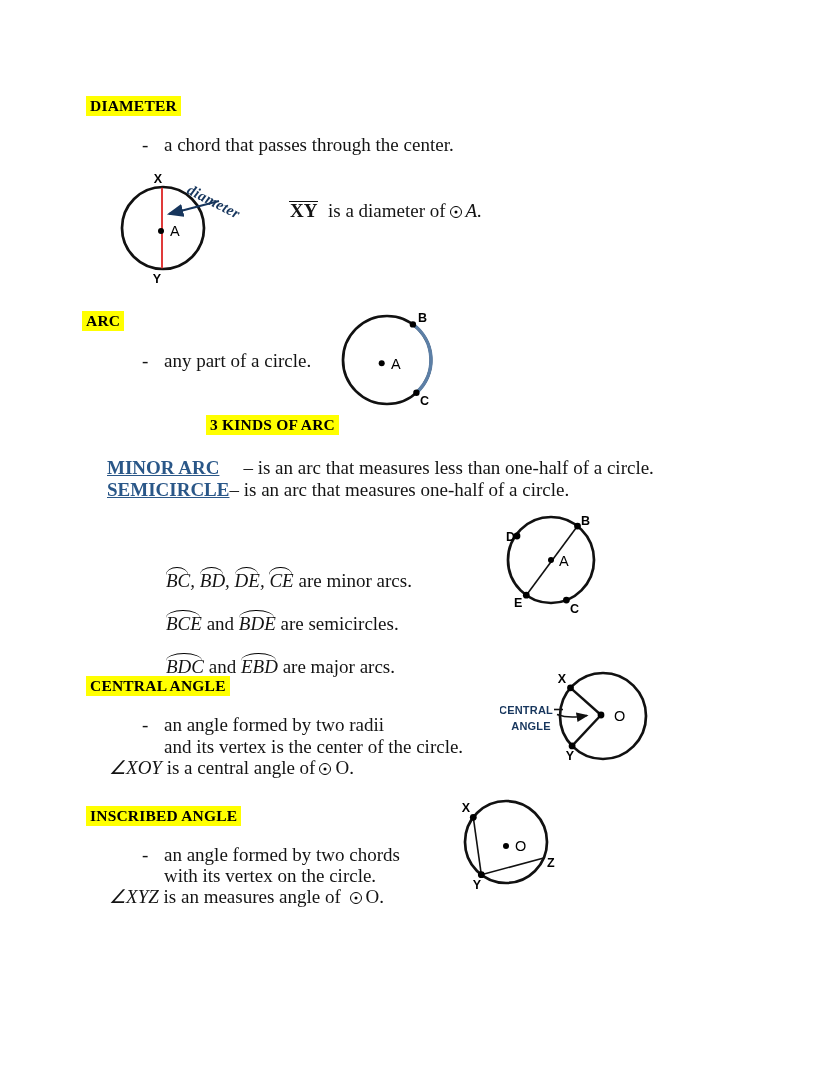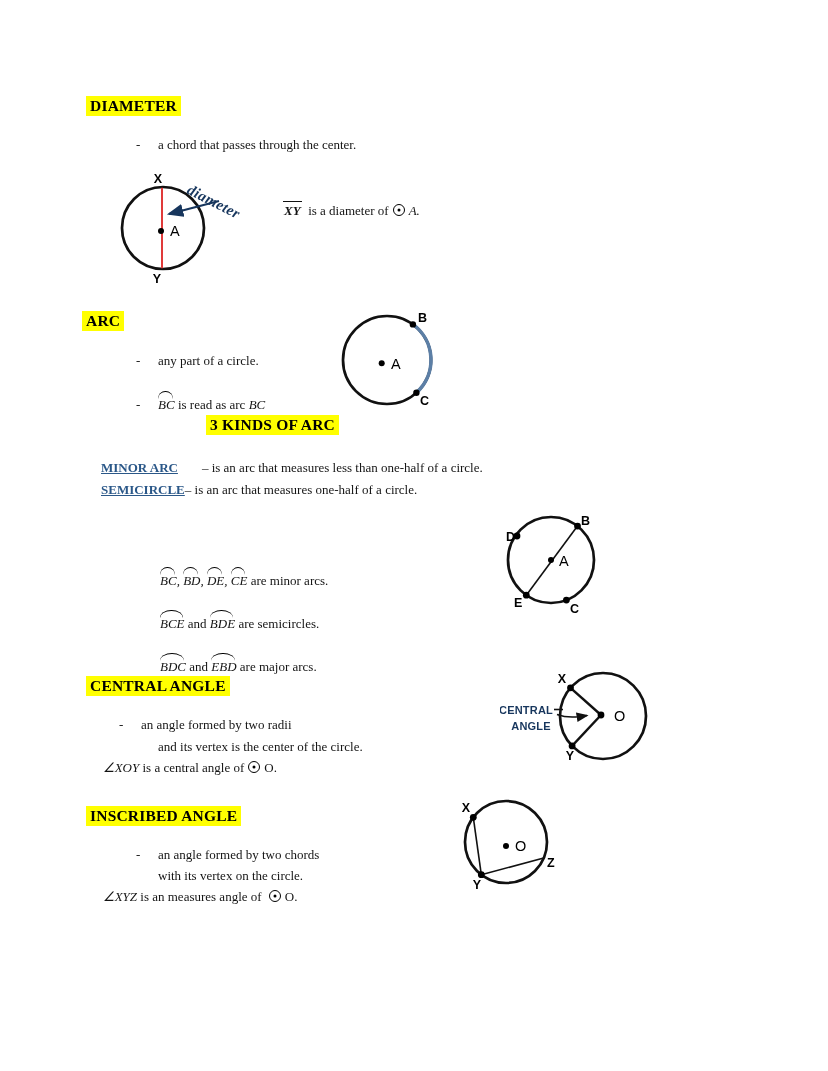--- a/index.html
+++ b/index.html
@@ -10,31 +10,31 @@
     --arc-blue:#5C7FA6;
     --ink:#141414;
   }
   *{box-sizing:border-box}
   html,body{margin:0;padding:0;background:#e9e9e9}
   .page{
     position:relative;width:828px;height:1071px;margin:0 auto;background:#ffffff;
     font-family:"Liberation Serif",serif;color:var(--ink);overflow:hidden;
   }
   .abs{position:absolute}
-  .line{font-size:13px;line-height:17px;white-space:pre}
+  .line{font-size:19px;line-height:17px;white-space:pre}
   .line span{white-space:pre}
   .heading{
     display:inline-block;font-size:15.5px;font-weight:700;letter-spacing:.2px;
     background:var(--highlight);padding:1px 4px;color:#000;
   }
   .dash{display:inline-block;width:22px}
   .term{color:var(--term-blue);font-weight:700;text-decoration:underline}
   .it{font-style:italic}
   .oline{
-    display:inline-block;font-weight:700;font-style:italic;line-height:15px;
+    display:inline-block;font-weight:700;line-height:15px;
     border-top:1.6px solid #111;padding:1px 1px 0 1px;text-align:right;
   }
   .arch{position:relative;display:inline-block;font-style:italic;margin-top:5px}
   .arch::before{
     content:"";position:absolute;left:0;right:2px;top:-5px;height:7px;
     border-top:1.5px solid #000;border-radius:50% / 100% 100% 0 0;
   }
   .odot{
     position:relative;display:inline-block;width:12px;height:12px;
     border:1.4px solid #000;border-radius:50%;vertical-align:-1px;margin:0 4px 0 4px;
@@ -93,23 +93,20 @@
   <div class="abs line" style="left:270px;top:184px">
     <span class="oline">XY</span><span>  is a diameter of</span><span class="odot"></span><span class="it">A.</span>
   </div>
 
   <div class="abs heading" style="left:82px;top:311px">ARC</div>
 
   <div class="abs line" style="left:123px;top:335px">
     <span class="dash">-</span><span>any part of a circle.</span>
   </div>
 
-  <div class="abs line" style="left:123px;top:374px">
-    <span class="dash">-</span><span class="arch">BC</span><span> is read as arc </span><span class="it">BC</span>
-  </div>
 
   <svg class="abs" style="left:333px;top:308px" width="118" height="110" viewBox="0 0 118 110">
     <circle class="ring" cx="54" cy="52" r="44"></circle>
     <path class="arcblue" d="M 79.9 16.4 A 44 44 0 0 1 83.4 84.7"></path>
     <circle class="dot" cx="79.9" cy="16.4" r="3.2"></circle>
     <circle class="dot" cx="83.4" cy="84.7" r="3.2"></circle>
     <text class="pl" x="85" y="14">B</text>
     <text class="pl" x="87" y="97">C</text>
     <circle class="dot" cx="48.7" cy="55.3" r="3"></circle>
     <text class="cl" x="58" y="60.5">A</text>
@@ -146,21 +143,21 @@
     <circle class="dot" cx="46" cy="45" r="3"></circle>
     <text class="cl" x="54" y="50.5">A</text>
     <text class="pl" x="1" y="26">D</text>
     <text class="pl" x="76" y="10">B</text>
     <text class="pl" x="9" y="92">E</text>
     <text class="pl" x="65" y="98">C</text>
   </svg>
 
   <div class="abs heading" style="left:86px;top:676px">CENTRAL ANGLE</div>
 
-  <div class="abs line" style="left:106px;top:699px">
+  <div class="abs line" style="left:123px;top:699px">
     <span class="dash">-</span><span>an angle formed by two radii</span>
   </div>
   <div class="abs line" style="left:90px;top:742px">
     <span class="it">∠XOY</span><span> is a central angle of</span><span class="odot"></span><span>O.</span>
   </div>
   <div class="abs line" style="left:145px;top:721px">
     <span>and its vertex is the center of the circle.</span>
   </div>
 
   <svg class="abs" style="left:500px;top:670px" width="168" height="102" viewBox="0 0 168 102">

